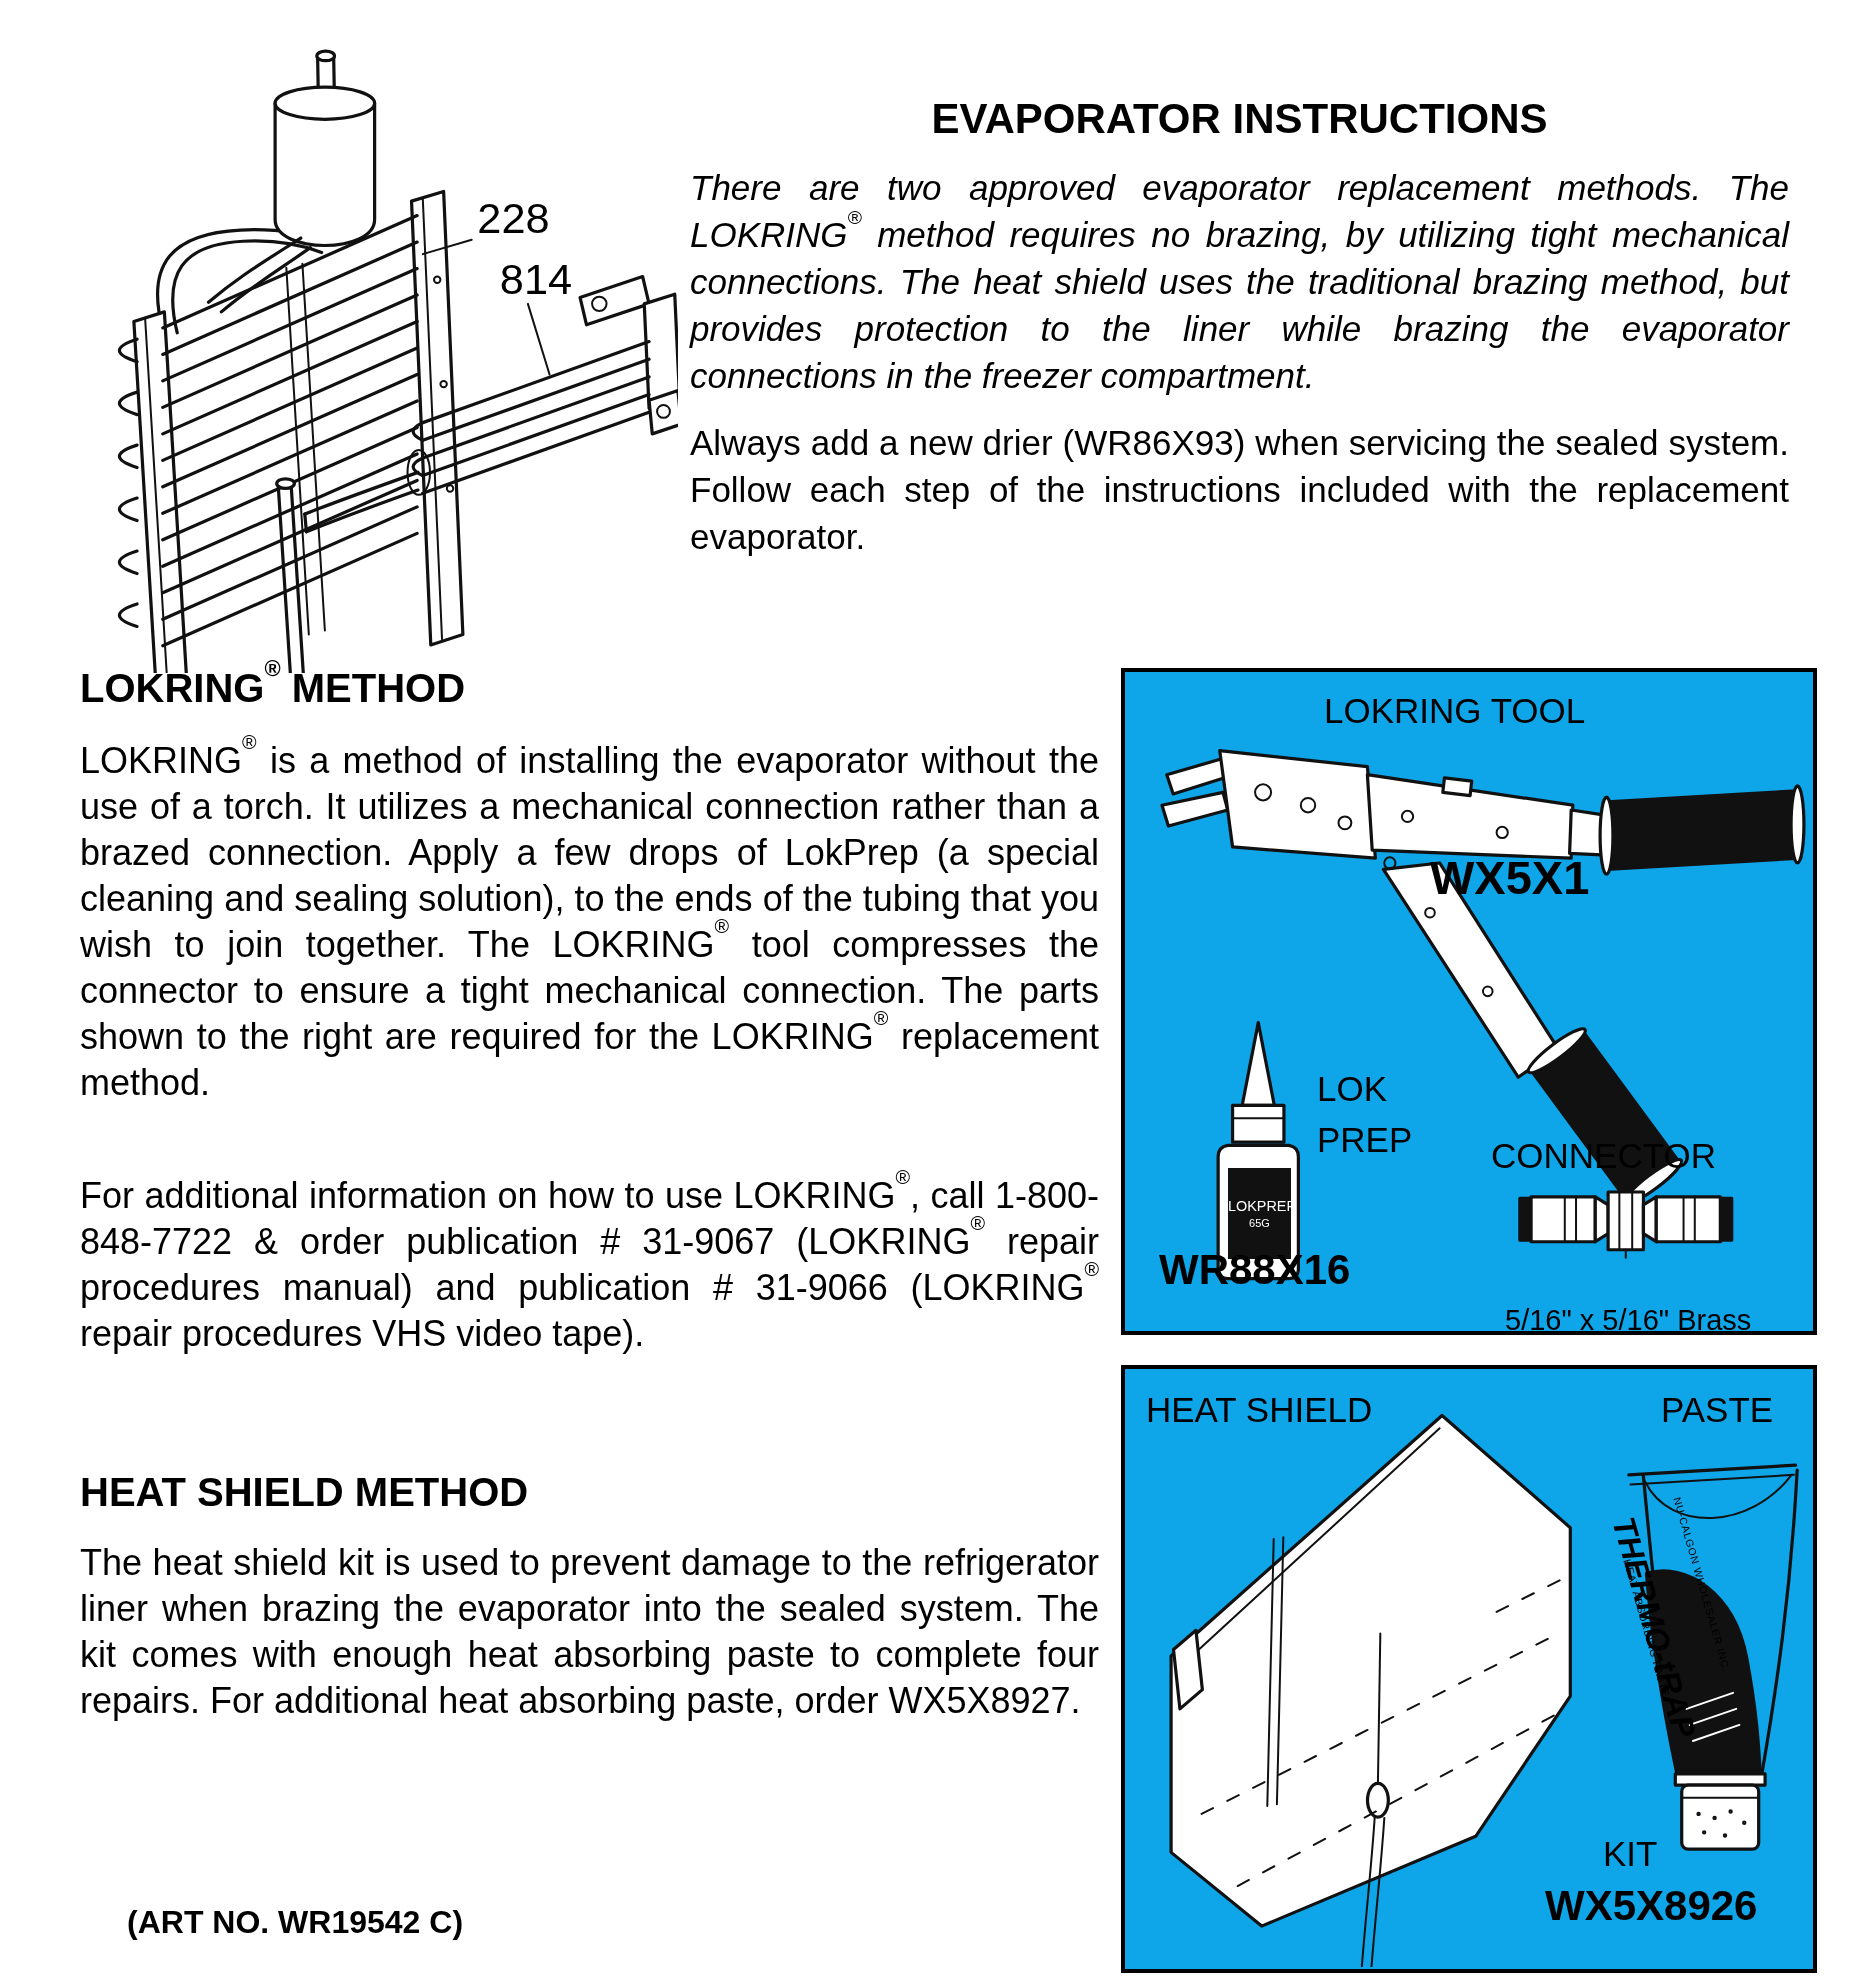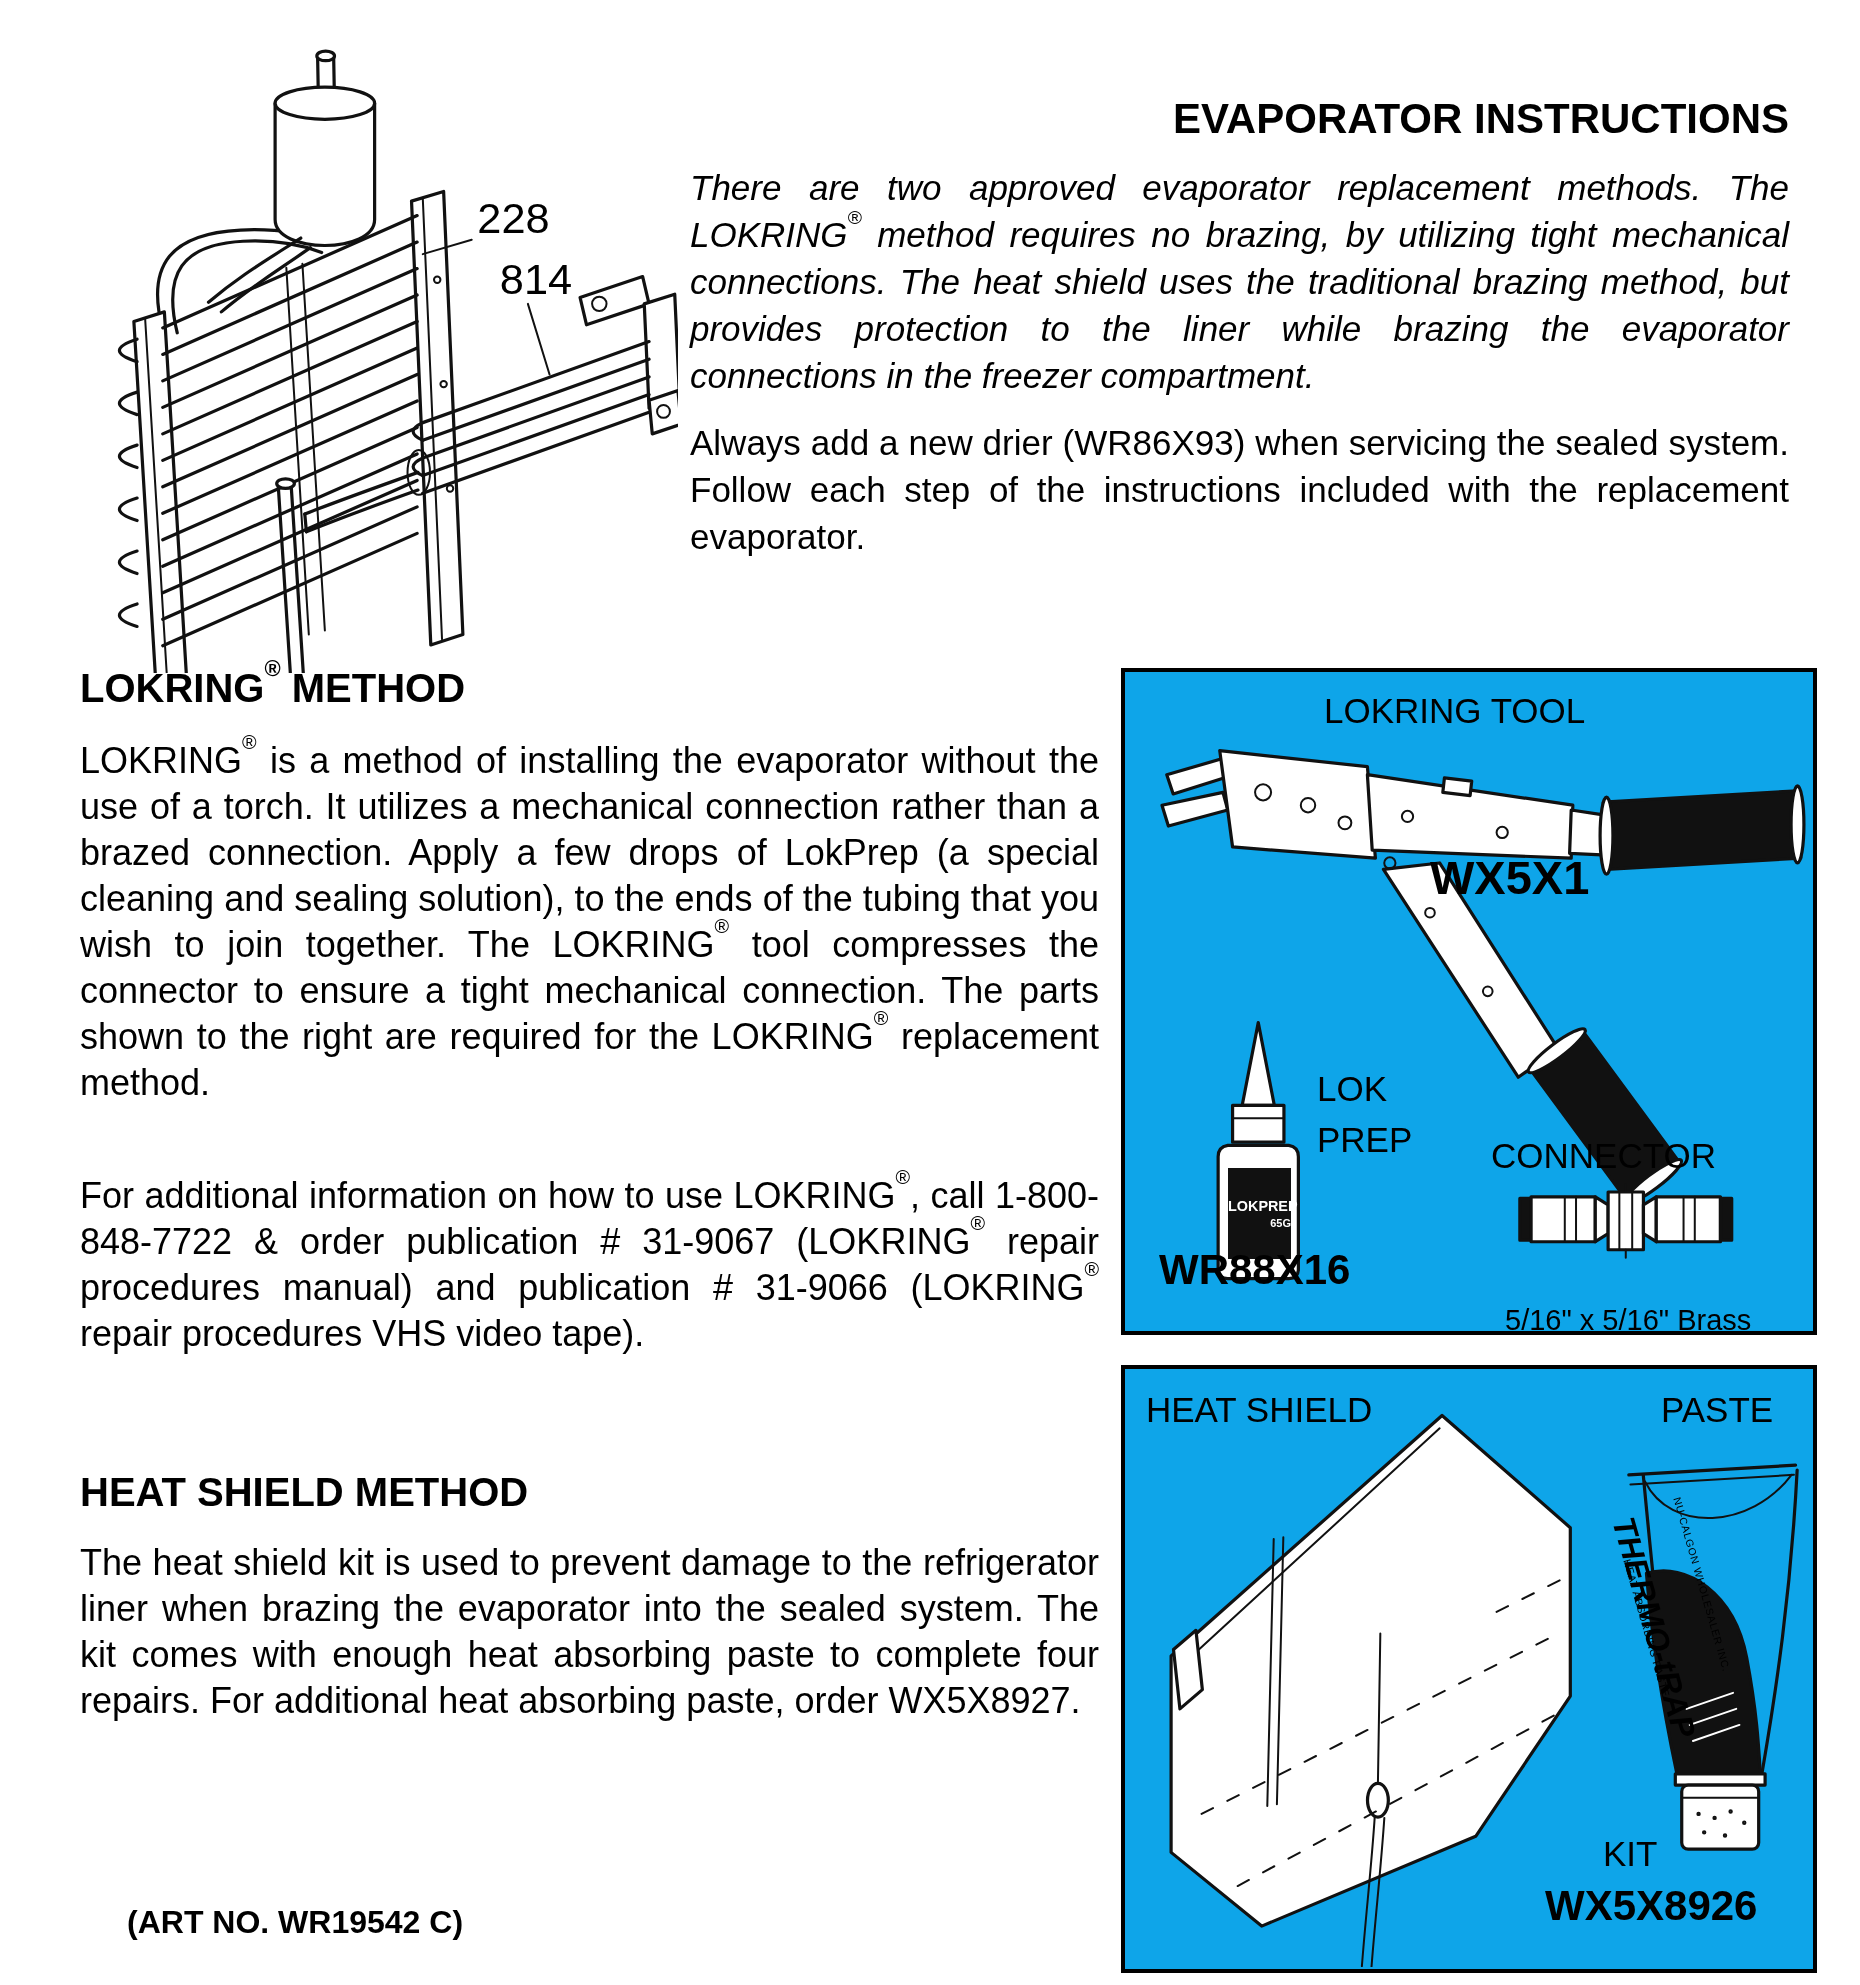--- a/index.html
+++ b/index.html
@@ -108,21 +108,21 @@
     <path d="M446,582 C390,602 342,620 307,634"></path>
     <line x1="305" y1="612" x2="307" y2="634"></line>
   </g>
 
   <text x="520" y="262" font-size="54">228</text>
   <line class="thin" x1="513" y1="270" x2="452" y2="288"></line>
   <text x="548" y="338" font-size="54">814</text>
   <line class="thin" x1="583" y1="350" x2="610" y2="438"></line>
 </svg>
 
-<div class="abs" style="left:690px;top:95px;width:1099px;text-align:right;font-weight:bold;font-size:42px;">EVAPORATOR INSTRUCTIONS</div>
+<div class="abs" style="left:690px;top:95px;width:1099px;text-align:center;font-weight:bold;font-size:42px;">EVAPORATOR INSTRUCTIONS</div>
 
 <div class="abs para ipara" style="top:164px;font-style:italic;">There are two approved evaporator replacement methods.  The LOKRING<sup>®</sup> method requires no brazing, by utilizing tight mechanical connections.  The heat shield uses the traditional brazing method, but provides protection to the liner while brazing the evaporator connections in the freezer compartment.</div>
 <div class="abs para ipara" style="top:419px;">Always add a new drier (WR86X93) when servicing the sealed system.  Follow each step of the instructions included with the replacement evaporator.</div>
 
 <div class="abs heading" style="left:80px;top:666px;width:1019px;">LOKRING<sup>®</sup> METHOD</div>
 <div class="abs para lpara" style="top:738px;">LOKRING<sup>®</sup> is a method of installing the evaporator without the use of a torch.  It utilizes a mechanical connection rather than a brazed connection.  Apply a few drops of LokPrep (a special cleaning and sealing solution), to the ends of the tubing that you wish to join together.  The LOKRING<sup>®</sup> tool compresses the connector to ensure a tight mechanical connection.  The parts shown to the right are required for the LOKRING<sup>®</sup> replacement method.</div>
 <div class="abs para lpara" style="top:1173px;">For additional information on how to use LOKRING<sup>®</sup>, call 1-800-848-7722 &amp; order publication # 31-9067 (LOKRING<sup>®</sup> repair procedures manual) and publication # 31-9066 (LOKRING<sup>®</sup> repair procedures VHS video tape).</div>
 
 <div class="abs heading" style="left:80px;top:1470px;width:1019px;">HEAT SHIELD METHOD</div>
 <div class="abs para lpara" style="top:1540px;">The heat shield kit is used to prevent damage to the refrigerator liner when brazing the evaporator into the sealed system. The kit comes with enough heat absorbing paste to complete four repairs. For additional heat absorbing paste, order WX5X8927.</div>
@@ -181,21 +181,21 @@
       <polygon class="fw" points="662,654 646,664 646,700 662,710"></polygon>
       <rect class="fw" x="662" y="654" width="80" height="56"></rect>
       <line class="thin" x1="696" y1="654" x2="696" y2="710"></line>
       <line class="thin" x1="710" y1="654" x2="710" y2="710"></line>
       <rect class="fb" x="742" y="656" width="14" height="52"></rect>
       <line class="thin" x1="624" y1="638" x2="624" y2="648"></line>
       <line class="thin" x1="624" y1="720" x2="624" y2="730"></line>
     </g>
   </svg>
 
-  <div class="bottle-label" style="left:103px;top:496px;width:63px;height:91px;font-size:14.4px;font-weight:bold;text-align:right;">
+  <div class="bottle-label" style="left:103px;top:496px;width:63px;height:91px;font-size:14.4px;font-weight:normal;">
     <span>LOKPREP</span>
     <span style="font-size:11px;">65G</span>
   </div>
 
   <div class="partnum" style="left:305px;top:178px;font-size:47px;">WX5X1</div>
   <div class="boxlabel" style="left:192px;top:397px;">LOK</div>
   <div class="boxlabel" style="left:192px;top:448px;">PREP</div>
   <div class="partnum" style="left:34px;top:574px;font-size:42px;">WR88X16</div>
   <div class="boxlabel" style="left:366px;top:464px;">CONNECTOR</div>
   <div class="abs" style="left:380px;top:632px;font-size:29px;white-space:nowrap;">5/16" x 5/16" Brass</div>

